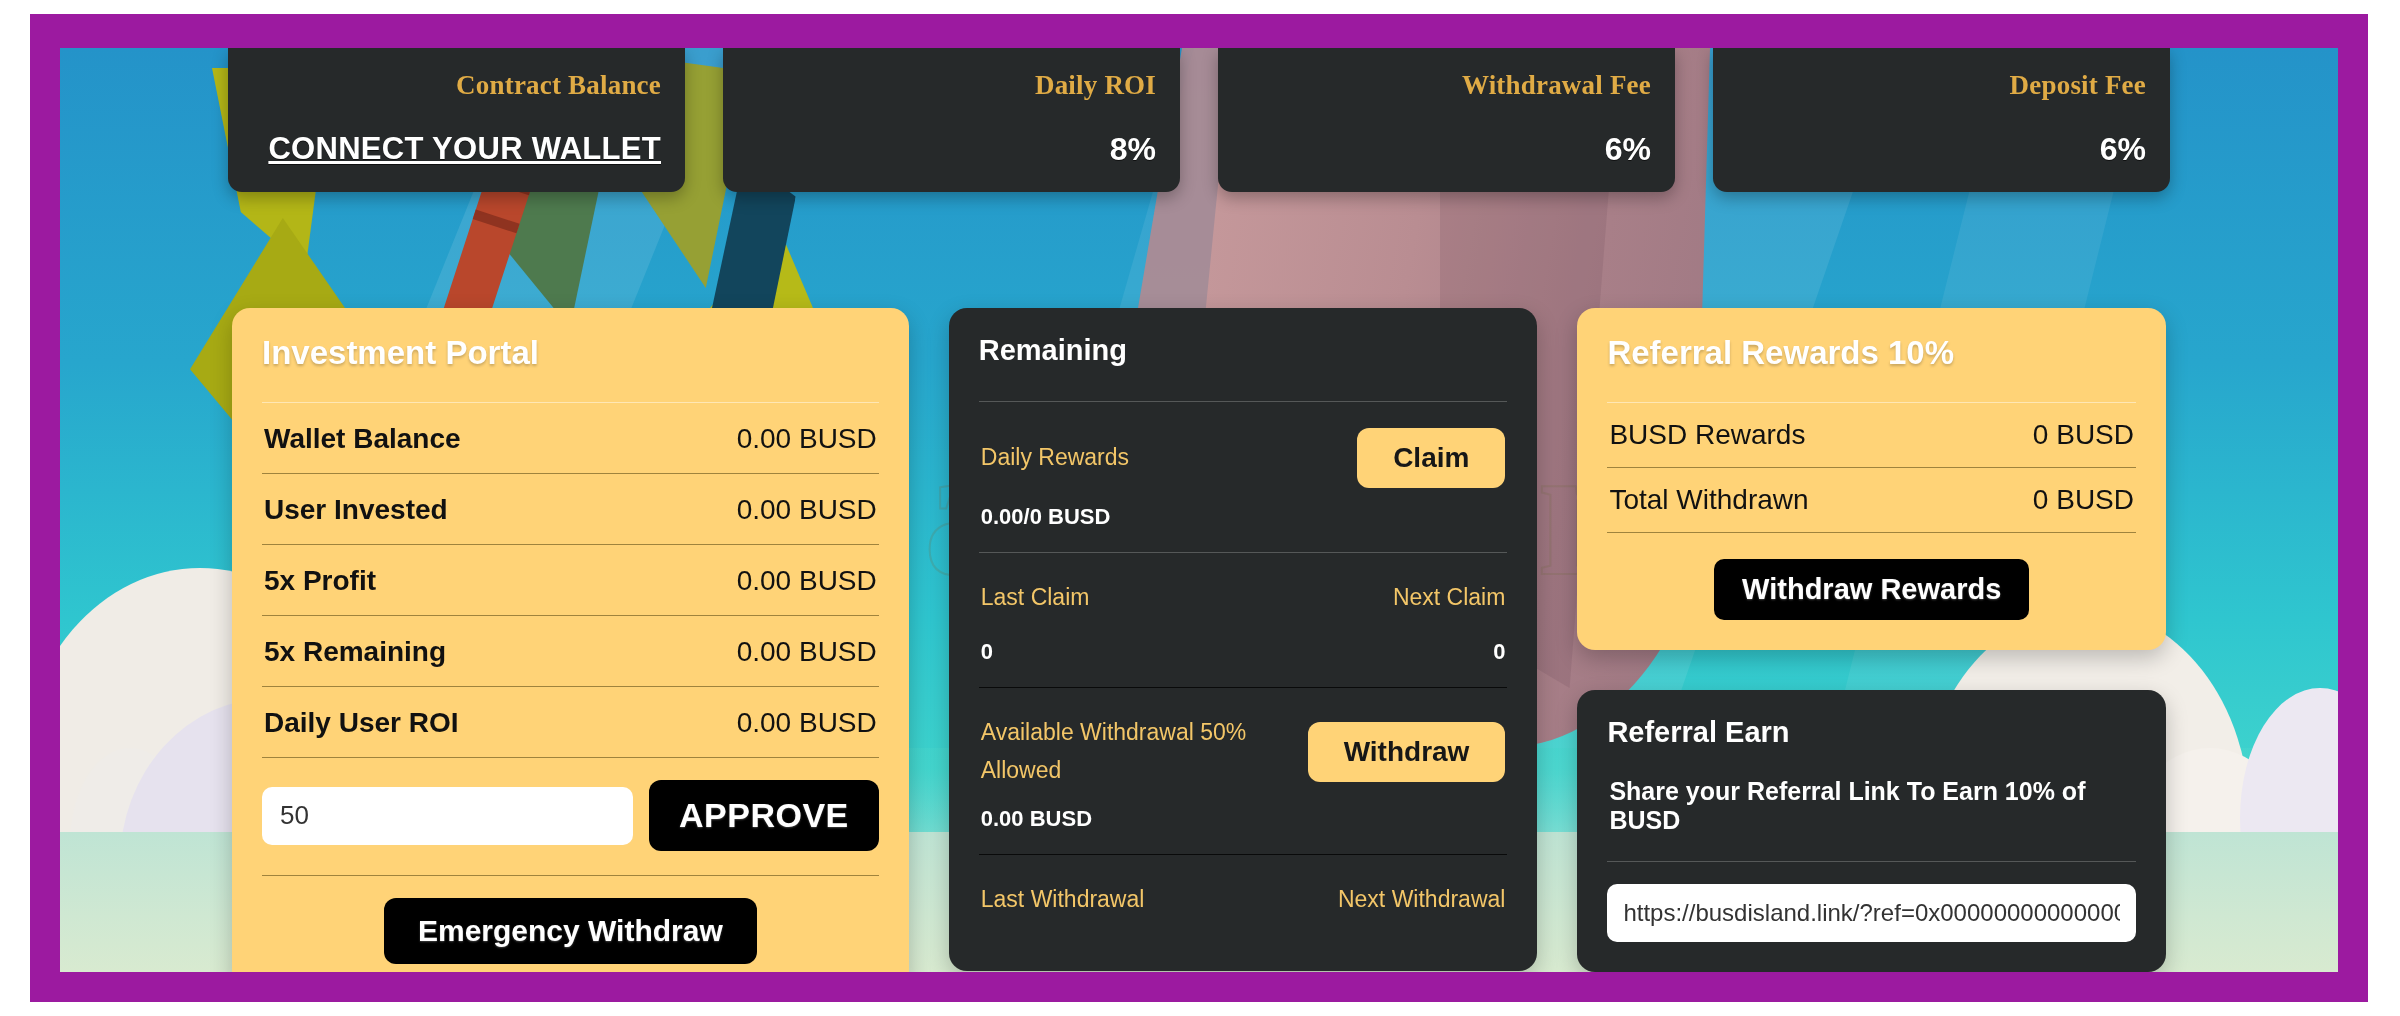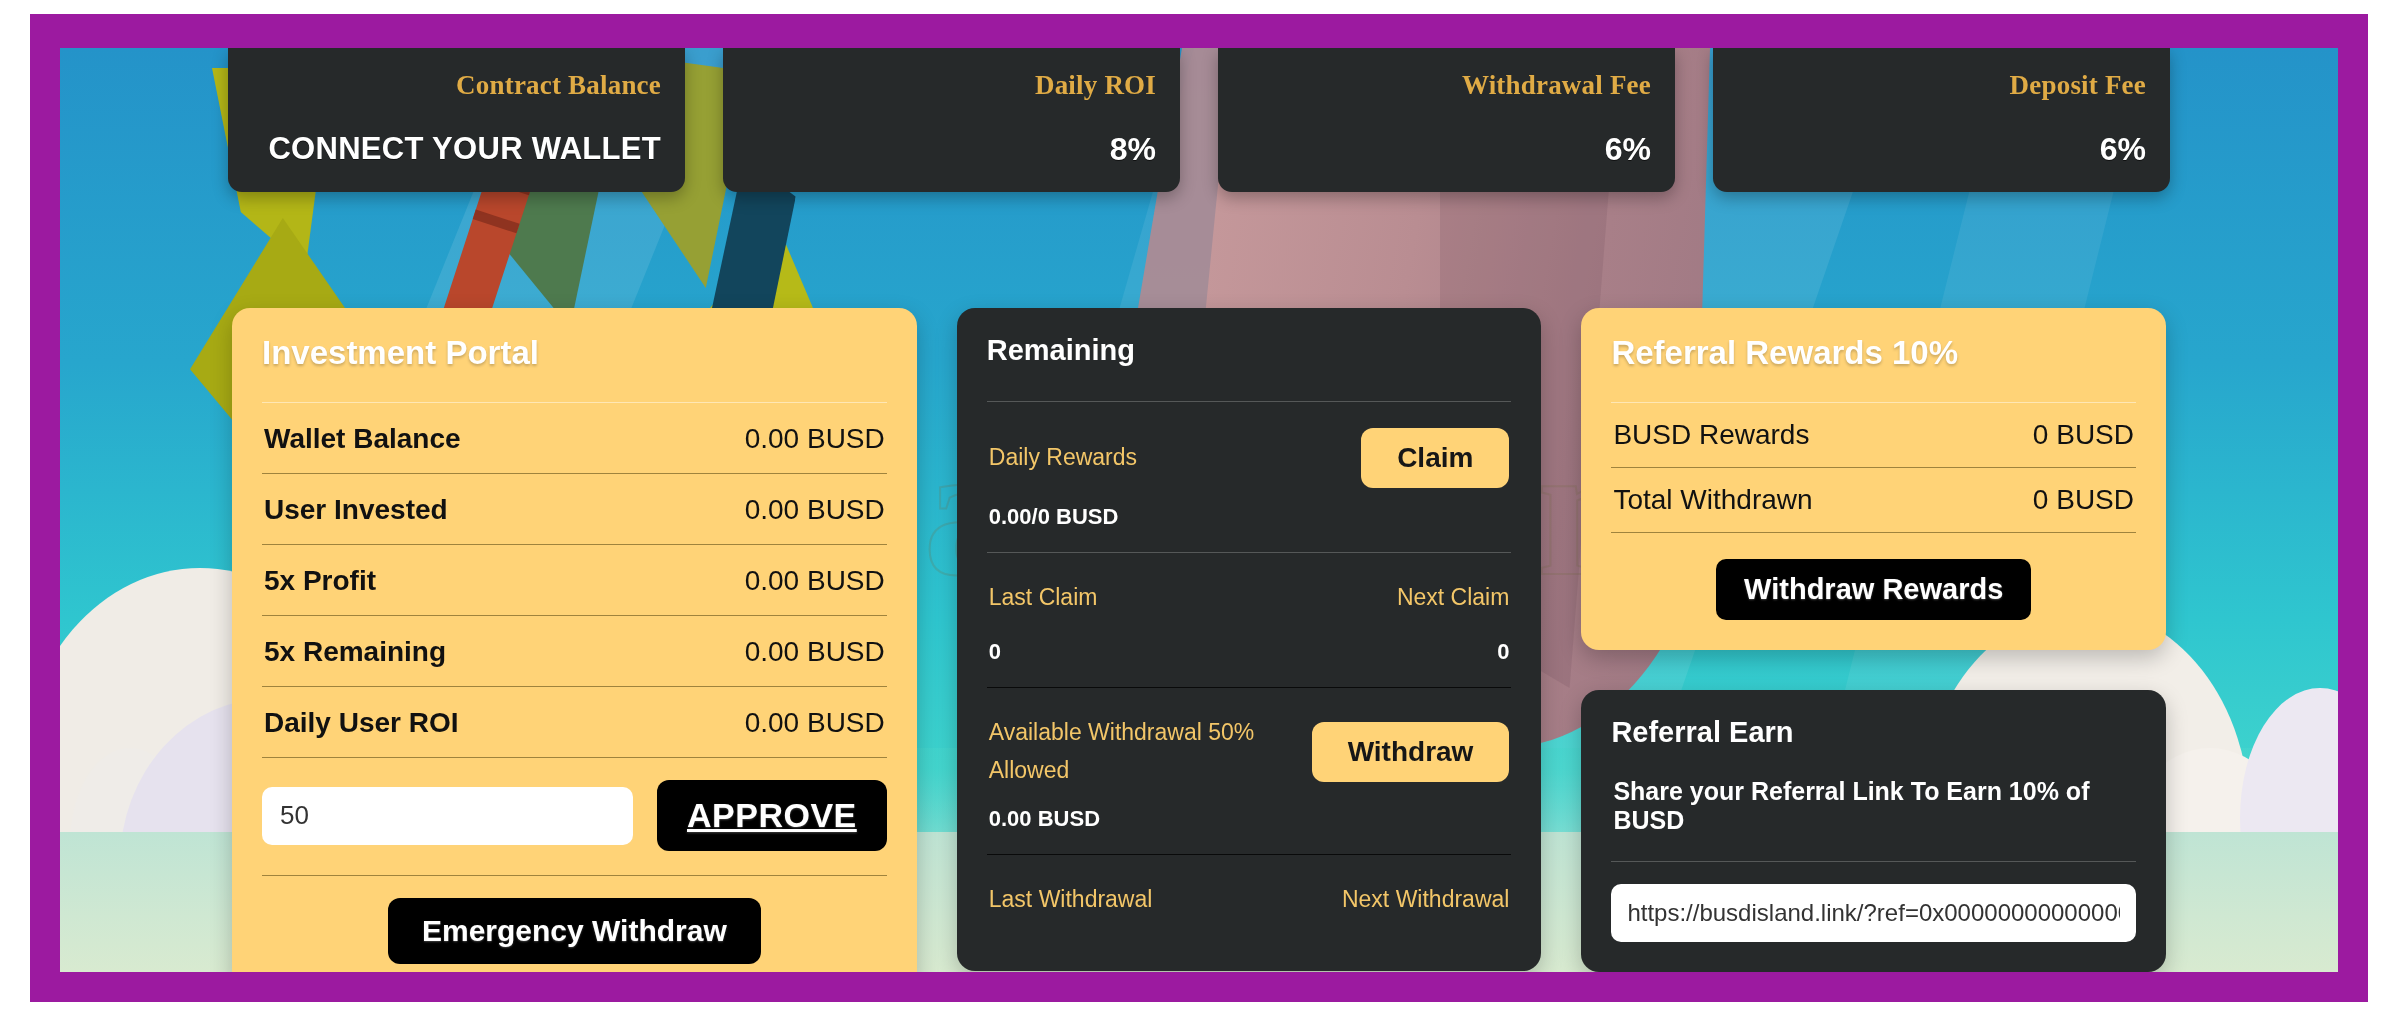--- a/index.html
+++ b/index.html
@@ -152,21 +152,21 @@
     font-weight: 700;
     font-size: 27px;
     color: #e0ab45;
     letter-spacing: .2px;
     margin-bottom: 30px;
   }
   .stat-value {
     font-size: 32px; font-weight: 700; color: #ffffff;
     text-shadow: 0 1px 0 rgba(0,0,0,.6);
   }
-  .stat-value.wallet { font-size: 31px; letter-spacing: .3px; }
+  .stat-value.wallet { font-size: 31px; letter-spacing: .3px; text-decoration: underline; }
 
   
   .main {
     position:absolute; left: 0; top: 250px; width: 100%;
     display: flex; gap: 40px; padding: 10px 172px;
     z-index: 5;
   }
   .col { flex: 1; display:flex; flex-direction: column; gap: 40px; }
 
   .card { border-radius: 18px; box-shadow: 0 8px 22px rgba(0,0,0,.22); }
@@ -195,42 +195,42 @@
     padding: 20px 2px 18px;
   }
   .row .k { font-size: 28px; font-weight: 700; color:#111; }
   .row .v { font-size: 28px; font-weight: 400; color:#111; }
 
   .row-ref { padding: 16px 2px 16px; }
   .row-ref .k { font-weight: 400; }
 
   
   .input-row {
-    display:flex; align-items:center; gap: 24px;
+    display:flex; align-items:center; gap: 16px;
     padding: 22px 0 24px;
   }
   .amount-input {
     flex: 1;
     height: 58px;
     border: none; border-radius: 10px;
     background: #ffffff;
     font-size: 26px; color:#333;
     padding: 0 18px;
     font-family: "Liberation Sans", sans-serif;
     outline: none;
   }
   .btn-black {
     background:#000; color:#fff; border:none;
     border-radius: 12px;
     font-weight: 700;
     font-family: "Liberation Sans", sans-serif;
     cursor: pointer;
     text-shadow: 0 1px 2px rgba(255,255,255,.25);
   }
-  .btn-approve { padding: 16px 30px; font-size: 34px; letter-spacing:.5px;text-decoration:underline; }
+  .btn-approve { padding: 16px 30px; font-size: 34px; letter-spacing:.5px; }
   .emergency-wrap { display:flex; justify-content:center; padding-top: 22px; }
   .btn-emergency { padding: 16px 34px; font-size: 30px; font-weight: 700; border-radius: 12px; }
 
   
   .stat-block { padding: 26px 2px 22px; }
   .stat-flex { display:flex; justify-content: space-between; align-items:center; }
   .stat-gold {
     font-size: 23px; font-weight: 400; color:#f3c668;
     line-height: 1.65;
   }

